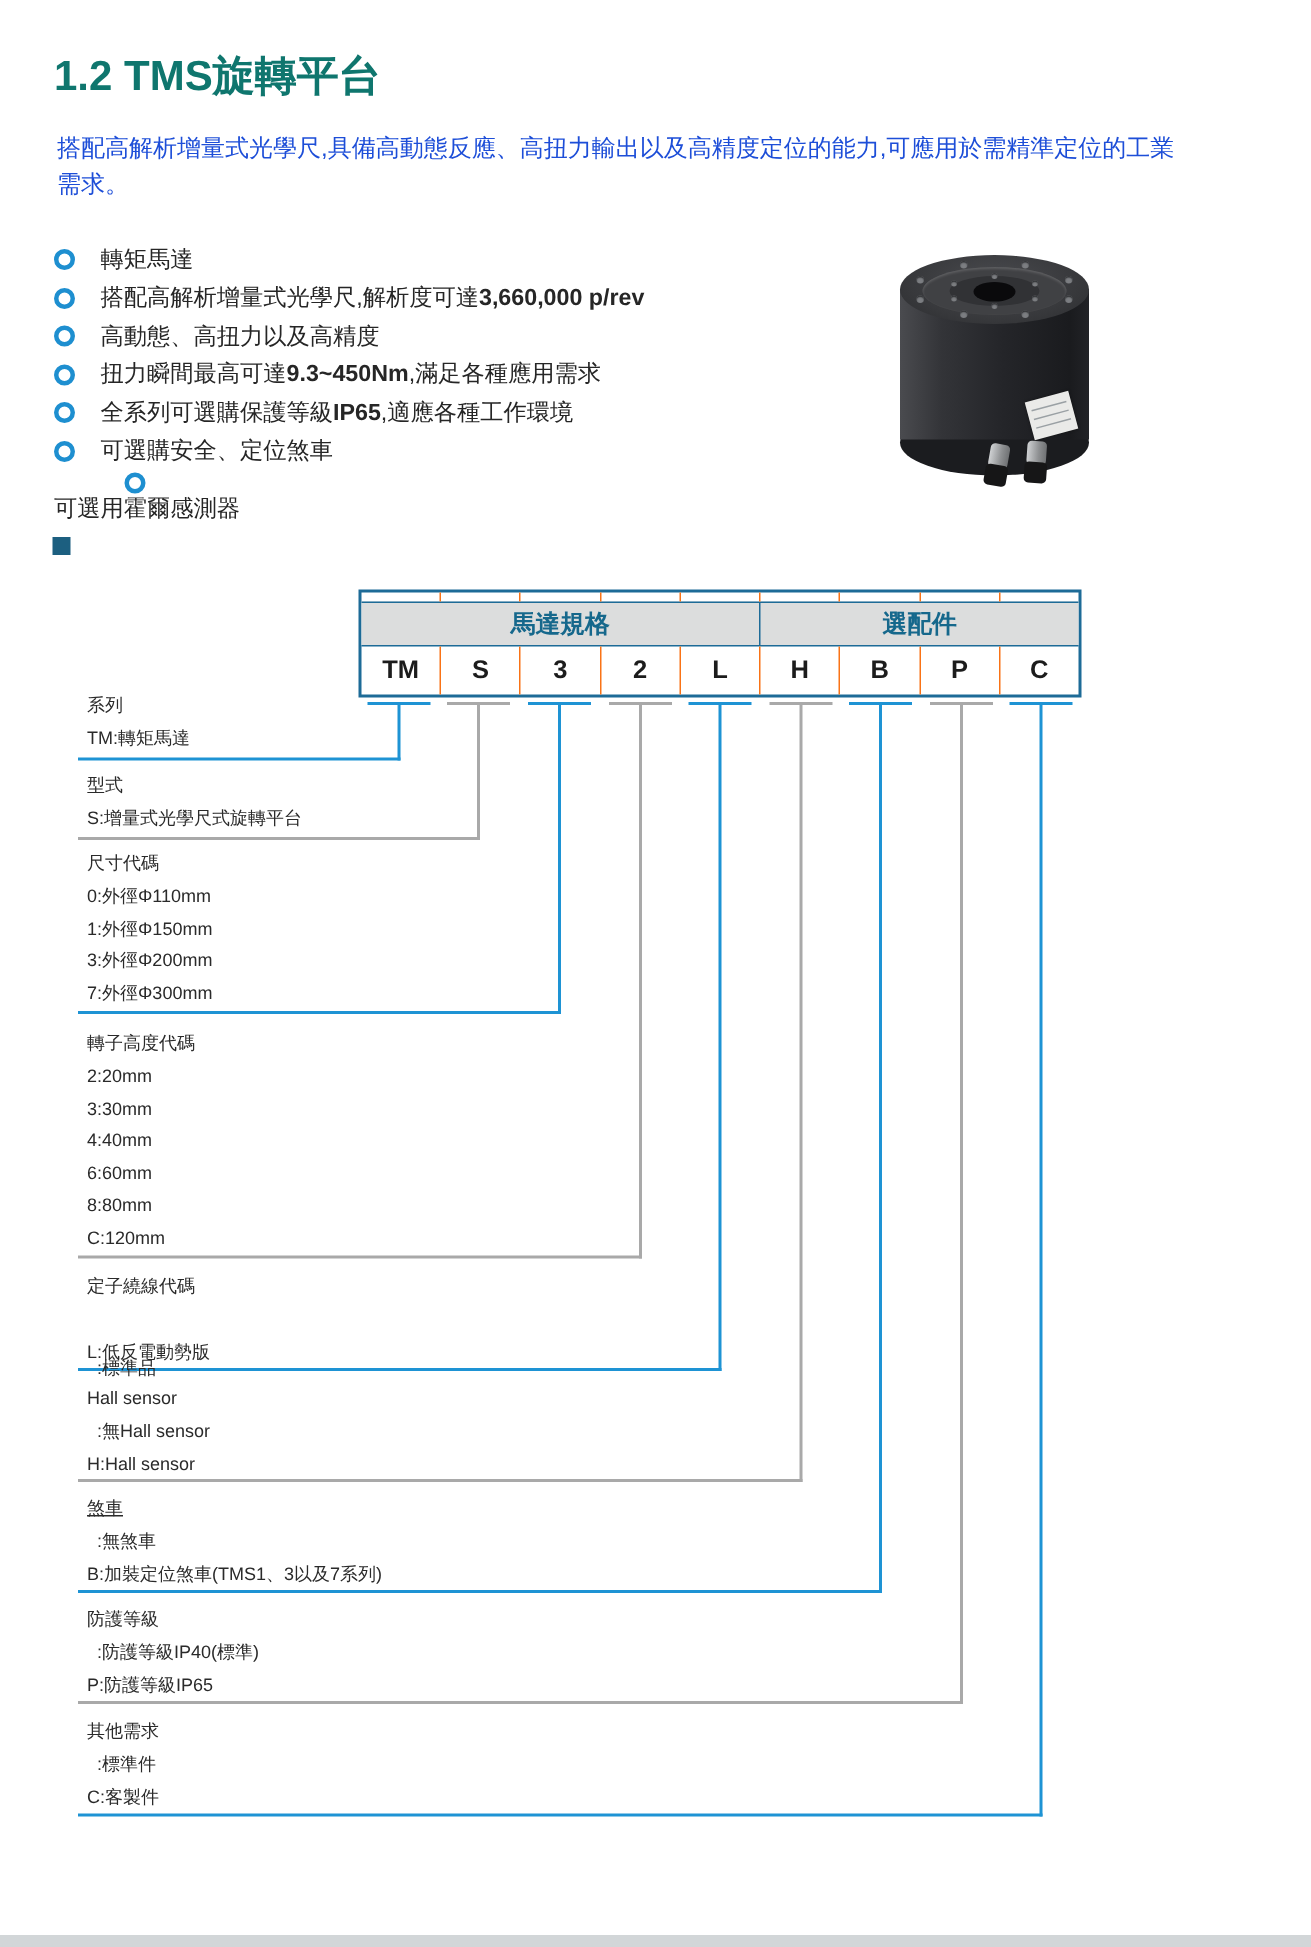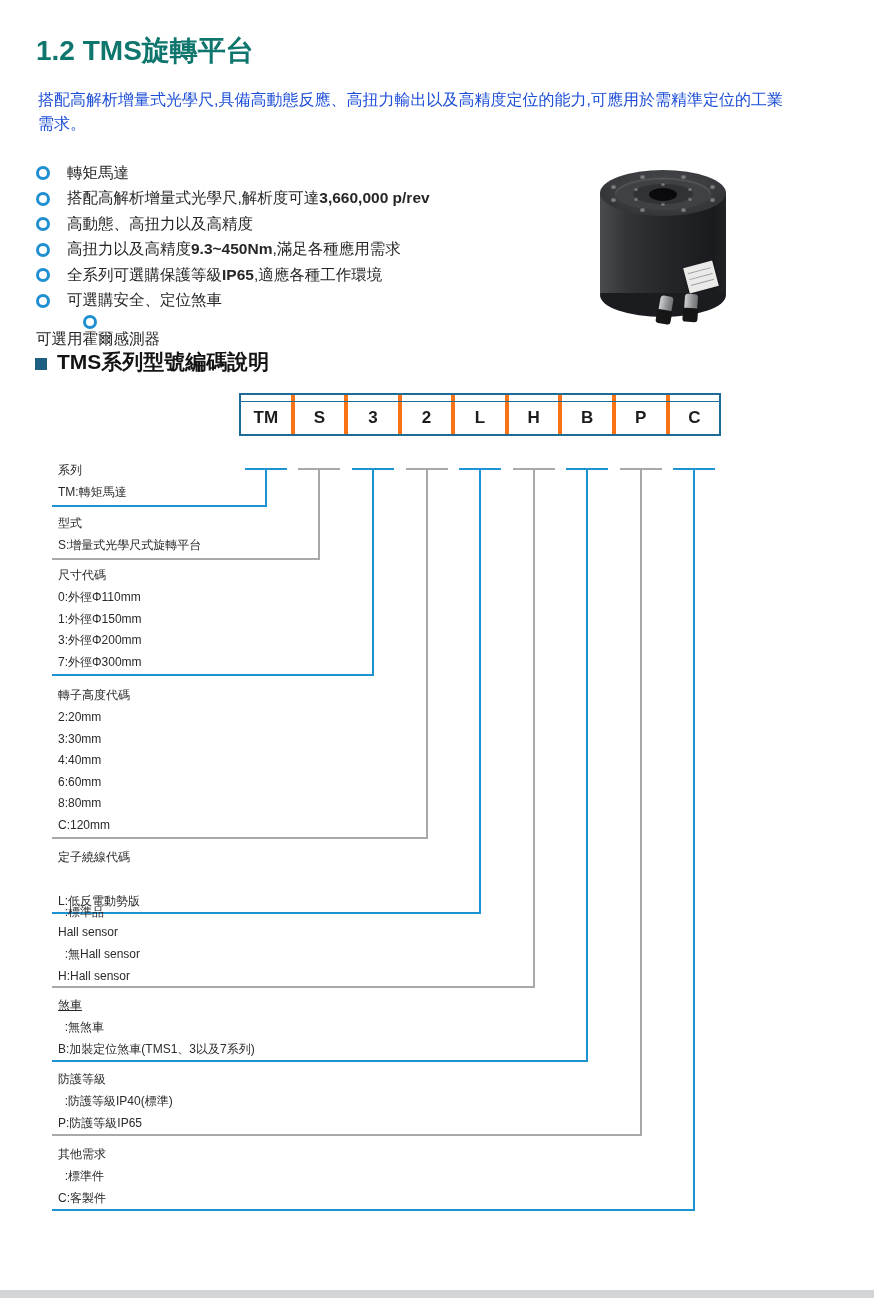--- a/index.html
+++ b/index.html
@@ -17,21 +17,21 @@
   .feature-text b { font-weight:700; }
 
   .section-square { left:35px; top:358px; width:12px; height:12px; background:#1c5f80; }
   .section-title  { left:57px; top:348px; font-size:21px; font-weight:700; color:#141414; }
 
   .mtable { left:239px; top:393px; width:482px; border:2px solid #1d6b97; box-sizing:border-box; background:#fff; }
   .mrow   { display:flex; }
   .mrow.strip  { height:6px; }
   .mrow.header { height:28px; border-top:1px solid #1d6b97; background:#dcdddd; }
   .mrow.values { height:32px; border-top:1px solid #1d6b97; }
-  .mcell { flex:1; border-right:4px solid #f97316; box-sizing:border-box; }
+  .mcell { flex:1; border-right:1px solid #f97316; box-sizing:border-box; }
   .mcell:last-child { border-right:none; }
   .hcell { display:flex; align-items:center; justify-content:center; font-size:16.5px; font-weight:700;
            color:#16688c; border-right:1px solid #1d6b97; box-sizing:border-box; }
   .hcell:last-child { border-right:none; }
   .vcell { display:flex; align-items:center; justify-content:center; font-size:17px; font-weight:700; color:#1c1c1c; }
 
   .dg-label, .dg-item { position:absolute; left:58px; font-size:12px; color:#2a2a2a; white-space:pre; line-height:17px; }
   .tick, .vline, .gunder { position:absolute; }
 
   
@@ -74,21 +74,21 @@
       <div class="feature-item" style="top: 187.5px;">
         <div class="bullet-ring" style="border-color: rgb(30, 143, 208);"></div>
         <div class="feature-text"><span>搭配高解析增量式光學尺,解析度可達</span><b>3,660,000 p/rev</b></div>
       </div>
       <div class="feature-item" style="top: 213px;">
         <div class="bullet-ring" style="border-color: rgb(30, 143, 208);"></div>
         <div class="feature-text"><span>高動態、高扭力以及高精度</span></div>
       </div>
       <div class="feature-item" style="top: 238.5px;">
         <div class="bullet-ring" style="border-color: rgb(30, 143, 208);"></div>
-        <div class="feature-text"><span>高扭力以及高精度</span><b>9.3~450Nm</b><span>,滿足各種應用需求</span></div>
+        <div class="feature-text"><span>扭力瞬間最高可達</span><b>9.3~450Nm</b><span>,滿足各種應用需求</span></div>
       </div>
       <div class="feature-item" style="top: 264px;">
         <div class="bullet-ring" style="border-color: rgb(30, 143, 208);"></div>
         <div class="feature-text"><span>全系列可選購保護等級</span><b>IP65</b><span>,適應各種工作環境</span></div>
       </div>
       <div class="feature-item" style="top: 289.5px;">
         <div class="bullet-ring" style="border-color: rgb(30, 143, 208);"></div>
         <div class="feature-text"><span>可選購安全、定位煞車</span></div>
       </div>
       <div class="feature-item" style="top: 315px; flex-direction: column;">
@@ -127,33 +127,36 @@
       <div class="screw" style="left: 112.3px; top: 17.6px; width: 5px; height: 5px;"></div>
       <div class="screw" style="left: 89.9px; top: 31px; width: 4px; height: 4px;"></div>
       <div class="screw" style="left: 63.1px; top: 36px; width: 4px; height: 4px;"></div>
       <div class="screw" style="left: 36.2px; top: 31px; width: 4px; height: 4px;"></div>
       <div class="screw" style="left: 36.1px; top: 21px; width: 4px; height: 4px;"></div>
       <div class="screw" style="left: 62.9px; top: 16px; width: 4px; height: 4px;"></div>
       <div class="screw" style="left: 89.8px; top: 21px; width: 4px; height: 4px;"></div>
     </div>
 
   <div class="abs section-square"></div>
-  <div class="abs section-title">TMS系列型號編碼說明</div>
 
   <div class="abs mtable">
     <div class="mrow strip">
       <div class="mcell"></div>
         <div class="mcell"></div>
         <div class="mcell"></div>
       <div class="mcell"></div>
         <div class="mcell"></div>
         <div class="mcell"></div>
       <div class="mcell"></div>
         <div class="mcell"></div>
         <div class="mcell"></div>
+    </div>
+    <div class="mrow header">
+      <div class="hcell" style="flex:5">馬達規格</div>
+      <div class="hcell" style="flex:4">選配件</div>
     </div>
     <div class="mrow values">
       <div class="mcell vcell">TM</div>
       <div class="mcell vcell">S</div>
       <div class="mcell vcell">3</div>
       <div class="mcell vcell">2</div>
       <div class="mcell vcell">L</div>
       <div class="mcell vcell">H</div>
       <div class="mcell vcell">B</div>
       <div class="mcell vcell">P</div>

